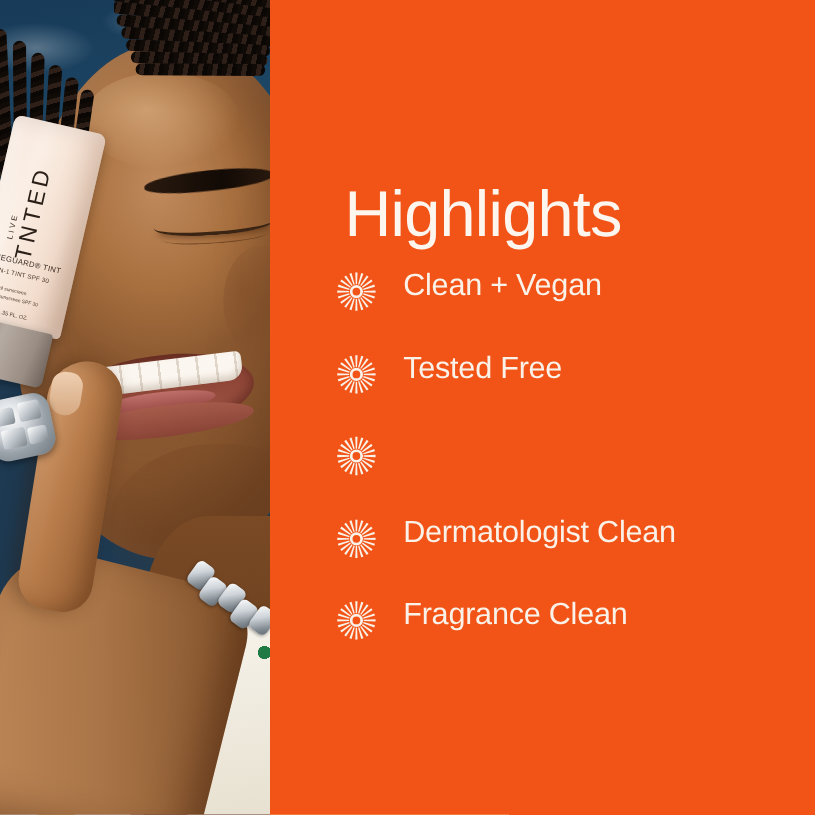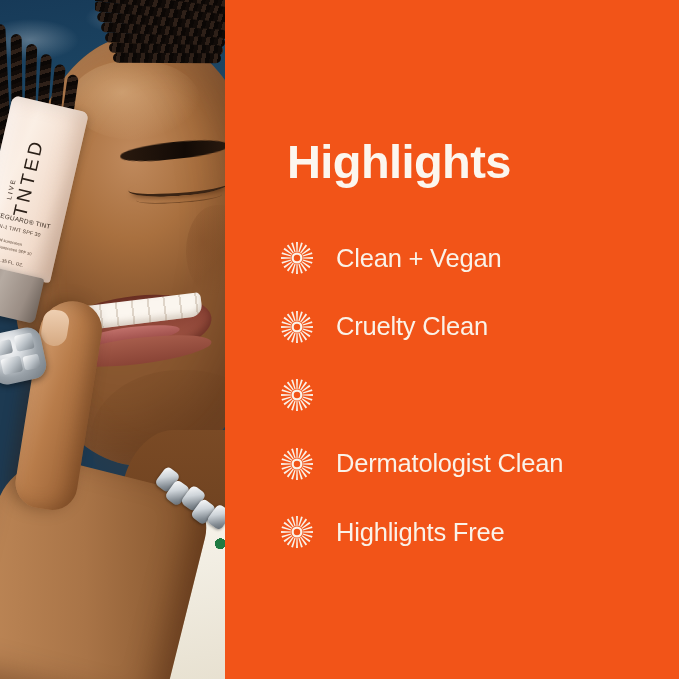--- a/index.html
+++ b/index.html
@@ -381,41 +381,40 @@
   .info-panel {
     position: relative;
     flex: 1 1 auto;
     height: 679px;
     background: #F25418;
   }
 
   .title {
     position: absolute;
     left: 62px;
-    top: 138px;
-    font-size: 47px;
-    font-weight: bold;
+    top: 152px;
+    font-size: 54px;
+    font-weight: normal;
     color: #FCF6EE;
     letter-spacing: -0.6px;
     line-height: 1;
     margin: 0;
   }
 
   .highlight-list {
     position: absolute;
     left: 53px;
     top: 224px;
     margin: 0;
     padding: 0;
     list-style: none;
     width: 400px;
   }
   .highlight-item {
     display: flex;
-    align-items: center;
     height: 68.5px;
   }
   .sunburst {
     flex: 0 0 38px;
     width: 38px;
     height: 38px;
     display: block;
   }
   .item-label {
     margin-left: 20px;
@@ -553,21 +552,21 @@
               <path d="M 19.0 3.2 L 21.0 3.2 L 20.55 13.6 L 19.45 13.6 Z" fill="#FAF2E8" transform="rotate(234 20 20)"></path>
               <path d="M 19.0 3.2 L 21.0 3.2 L 20.55 13.6 L 19.45 13.6 Z" fill="#FAF2E8" transform="rotate(252 20 20)"></path>
               <path d="M 19.0 3.2 L 21.0 3.2 L 20.55 13.6 L 19.45 13.6 Z" fill="#FAF2E8" transform="rotate(270 20 20)"></path>
               <path d="M 19.0 3.2 L 21.0 3.2 L 20.55 13.6 L 19.45 13.6 Z" fill="#FAF2E8" transform="rotate(288 20 20)"></path>
               <path d="M 19.0 3.2 L 21.0 3.2 L 20.55 13.6 L 19.45 13.6 Z" fill="#FAF2E8" transform="rotate(306 20 20)"></path>
               <path d="M 19.0 3.2 L 21.0 3.2 L 20.55 13.6 L 19.45 13.6 Z" fill="#FAF2E8" transform="rotate(324 20 20)"></path>
               <path d="M 19.0 3.2 L 21.0 3.2 L 20.55 13.6 L 19.45 13.6 Z" fill="#FAF2E8" transform="rotate(342 20 20)"></path>
               <circle cx="20" cy="20" r="4.6" fill="none" stroke="#FAF2E8" stroke-width="2.4"></circle>
             </g>
           </svg>
-          <span class="item-label">Cruelty Clean</span>
+          <span class="item-label">Tested Free</span>
         </li>
         <li class="highlight-item">
           <svg class="sunburst" viewBox="0 0 40 40">
             <g>
               <path d="M 19.0 3.2 L 21.0 3.2 L 20.55 13.6 L 19.45 13.6 Z" fill="#FAF2E8" transform="rotate(0 20 20)"></path>
               <path d="M 19.0 3.2 L 21.0 3.2 L 20.55 13.6 L 19.45 13.6 Z" fill="#FAF2E8" transform="rotate(18 20 20)"></path>
               <path d="M 19.0 3.2 L 21.0 3.2 L 20.55 13.6 L 19.45 13.6 Z" fill="#FAF2E8" transform="rotate(36 20 20)"></path>
               <path d="M 19.0 3.2 L 21.0 3.2 L 20.55 13.6 L 19.45 13.6 Z" fill="#FAF2E8" transform="rotate(54 20 20)"></path>
               <path d="M 19.0 3.2 L 21.0 3.2 L 20.55 13.6 L 19.45 13.6 Z" fill="#FAF2E8" transform="rotate(72 20 20)"></path>
               <path d="M 19.0 3.2 L 21.0 3.2 L 20.55 13.6 L 19.45 13.6 Z" fill="#FAF2E8" transform="rotate(90 20 20)"></path>
@@ -636,18 +635,18 @@
               <path d="M 19.0 3.2 L 21.0 3.2 L 20.55 13.6 L 19.45 13.6 Z" fill="#FAF2E8" transform="rotate(234 20 20)"></path>
               <path d="M 19.0 3.2 L 21.0 3.2 L 20.55 13.6 L 19.45 13.6 Z" fill="#FAF2E8" transform="rotate(252 20 20)"></path>
               <path d="M 19.0 3.2 L 21.0 3.2 L 20.55 13.6 L 19.45 13.6 Z" fill="#FAF2E8" transform="rotate(270 20 20)"></path>
               <path d="M 19.0 3.2 L 21.0 3.2 L 20.55 13.6 L 19.45 13.6 Z" fill="#FAF2E8" transform="rotate(288 20 20)"></path>
               <path d="M 19.0 3.2 L 21.0 3.2 L 20.55 13.6 L 19.45 13.6 Z" fill="#FAF2E8" transform="rotate(306 20 20)"></path>
               <path d="M 19.0 3.2 L 21.0 3.2 L 20.55 13.6 L 19.45 13.6 Z" fill="#FAF2E8" transform="rotate(324 20 20)"></path>
               <path d="M 19.0 3.2 L 21.0 3.2 L 20.55 13.6 L 19.45 13.6 Z" fill="#FAF2E8" transform="rotate(342 20 20)"></path>
               <circle cx="20" cy="20" r="4.6" fill="none" stroke="#FAF2E8" stroke-width="2.4"></circle>
             </g>
           </svg>
-          <span class="item-label">Highlights Free</span>
+          <span class="item-label">Fragrance Clean</span>
         </li>
       </ul>
   </div>
 
 </div>
 
 </body></html>

